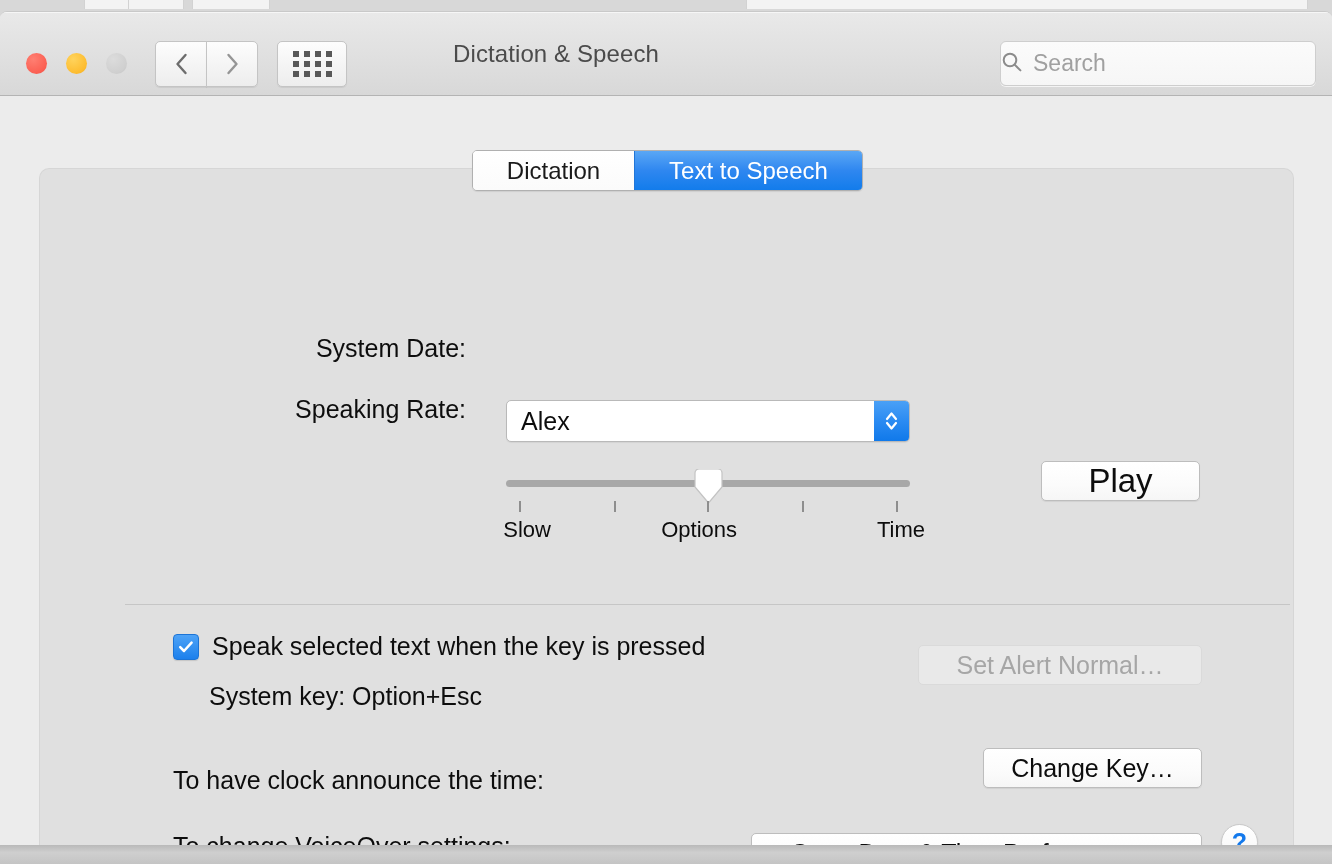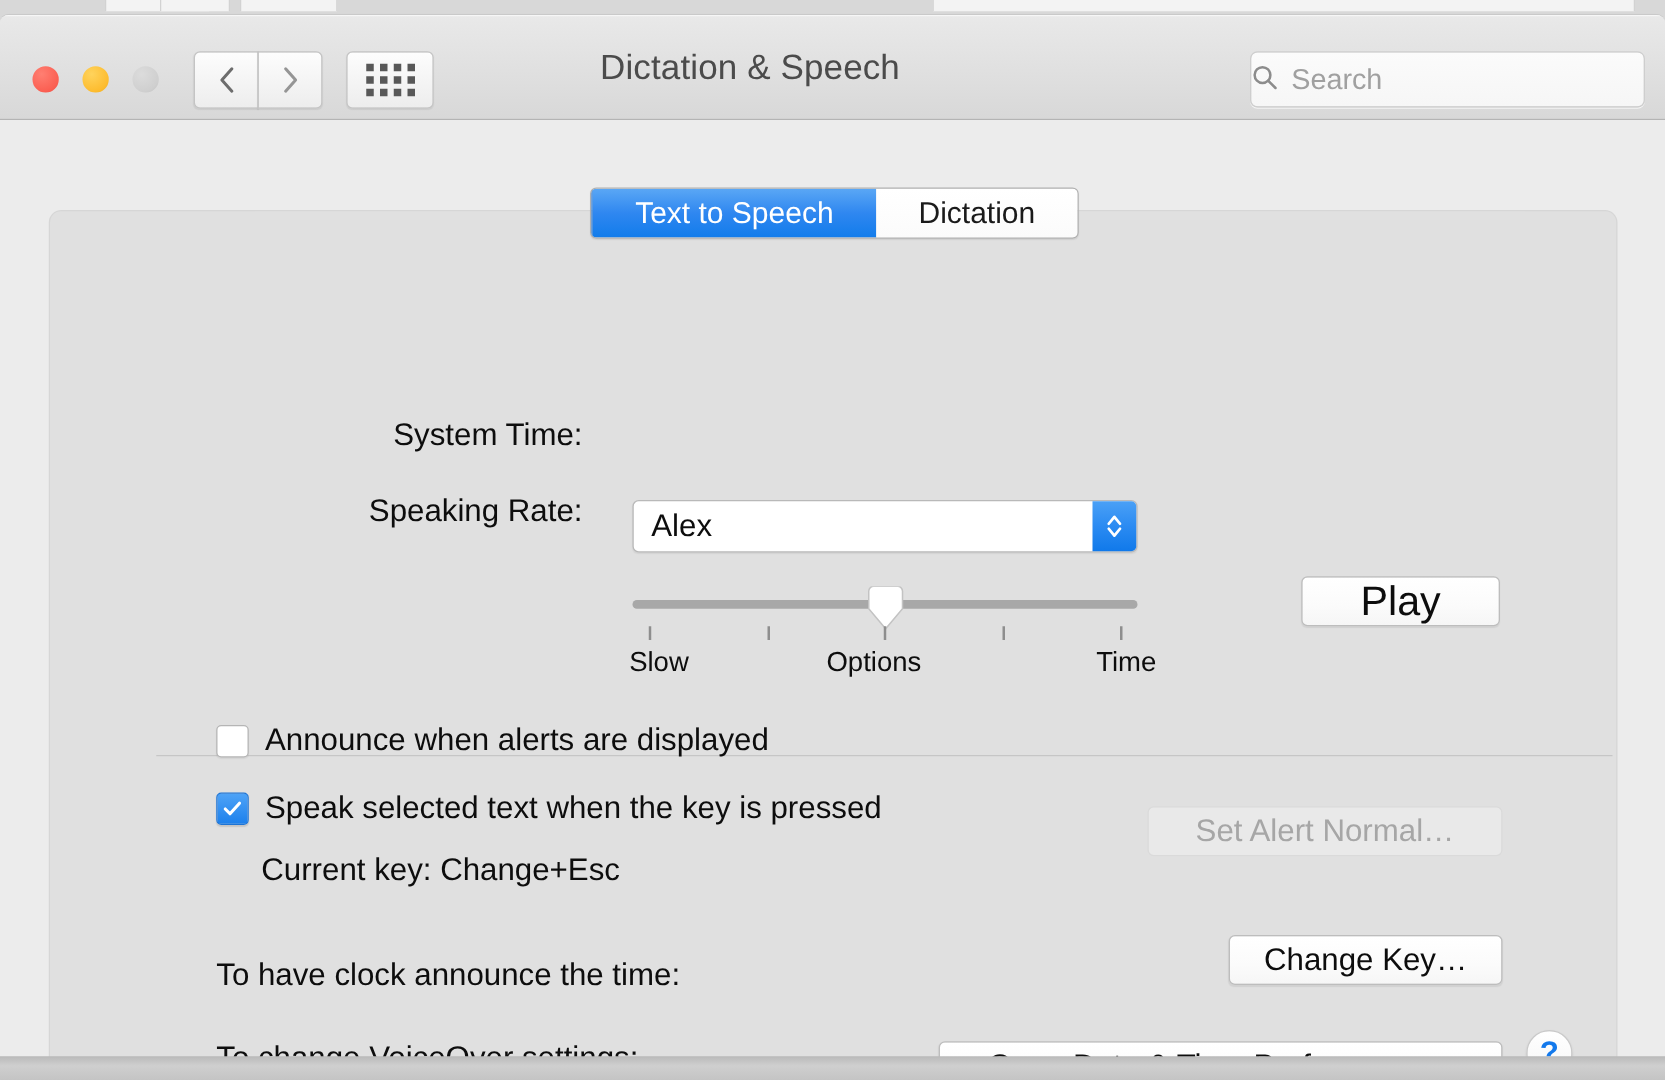--- a/index.html
+++ b/index.html
@@ -104,25 +104,24 @@
     background: #585858;
   }
 
   #window-title {
     position: absolute;
     left: 0; top: 0;
     width: 1112px;
     height: 83px;
     line-height: 83px;
     text-align: center;
-    font-size: 28px;
+    font-size: 24px;
     color: #4b4b4b;
     letter-spacing: .1px;
     pointer-events: none;
-    padding-left: 44px;
   }
 
   #search-field {
     position: absolute;
     left: 1000px;
     top: 29px;
     width: 316px;
     height: 45px;
     background: linear-gradient(to bottom, #fbfbfb, #f6f6f6);
     border: 1px solid #cecece;
@@ -473,27 +472,27 @@
             <line x1="13.6" y1="13.6" x2="19.4" y2="19.4" stroke="#8c8c8c" stroke-width="2" stroke-linecap="round"></line>
           </svg>
         </span>
         <span id="search-placeholder">Search</span>
       </div>
     </div>
 
     <div id="content">
 
       <div id="tab-bar">
+        <div class="tab inactive">Dictation</div>
         <div class="tab active">Text to Speech</div>
-        <div class="tab inactive">Dictation</div>
       </div>
 
       <div id="panel">
 
-        <div class="label-right" style="left:160px;top:165px;width=0;width:266px;">System Time:</div>
+        <div class="label-right" style="left:160px;top:165px;width=0;width:266px;">System Date:</div>
 
         <div id="voice-popup">
           <span id="voice-value">Alex</span>
           <span id="voice-stepper">
             <svg width="17" height="26" viewBox="0 0 17 26">
               <path d="M4 11 L8.5 5.5 L13 11" fill="none" stroke="#ffffff" stroke-width="2.2" stroke-linecap="round" stroke-linejoin="round"></path>
               <path d="M4 15 L8.5 20.5 L13 15" fill="none" stroke="#ffffff" stroke-width="2.2" stroke-linecap="round" stroke-linejoin="round"></path>
             </svg>
           </span>
         </div>
@@ -518,37 +517,33 @@
         </div>
 
         <div class="tick-label" style="left:371px;">Slow</div>
         <div class="tick-label" style="left:557px;">Options</div>
         <div class="tick-label" style="left:745px;">Time</div>
 
         <div id="play-button">Play</div>
 
         <div id="divider"></div>
 
-        <div class="checkbox-row" style="left:133px;top:409px;">
-          <span class="cbox off"></span>
-          <span class="cb-label">Announce when alerts are displayed</span>
-        </div>
 
         <div class="checkbox-row" style="left:133px;top:463px;">
           <span class="cbox on">
             <svg width="18" height="18" viewBox="0 0 18 18">
               <path d="M3.2 9.2 L7 13 L14.6 4.6" fill="none" stroke="#ffffff" stroke-width="2.5" stroke-linecap="round" stroke-linejoin="round"></path>
             </svg>
           </span>
           <span class="cb-label">Speak selected text when the key is pressed</span>
         </div>
 
         <div class="push-button disabled" id="btn-set-alert">Set Alert Normal…</div>
 
-        <div class="label-left" style="left:169px;top:513px;">Current key: Change+Esc</div>
+        <div class="label-left" style="left:169px;top:513px;">System key: Option+Esc</div>
 
         <div class="push-button" id="btn-change-key">Change Key…</div>
 
         <div class="label-left" style="left:133px;top:597px;">To have clock announce the time:</div>
         <div class="push-button" id="btn-open-datetime">Open Date &amp; Time Preferences…</div>
 
         <div class="label-left" style="left:133px;top:663px;">To change VoiceOver settings:</div>
 
       </div>
 

